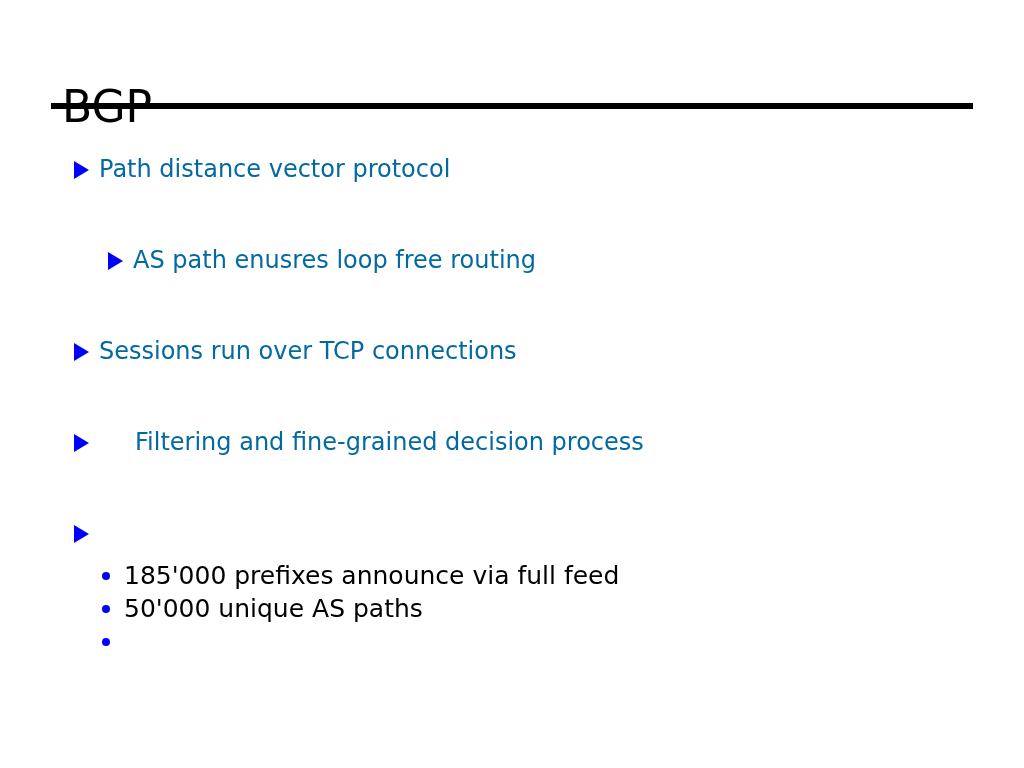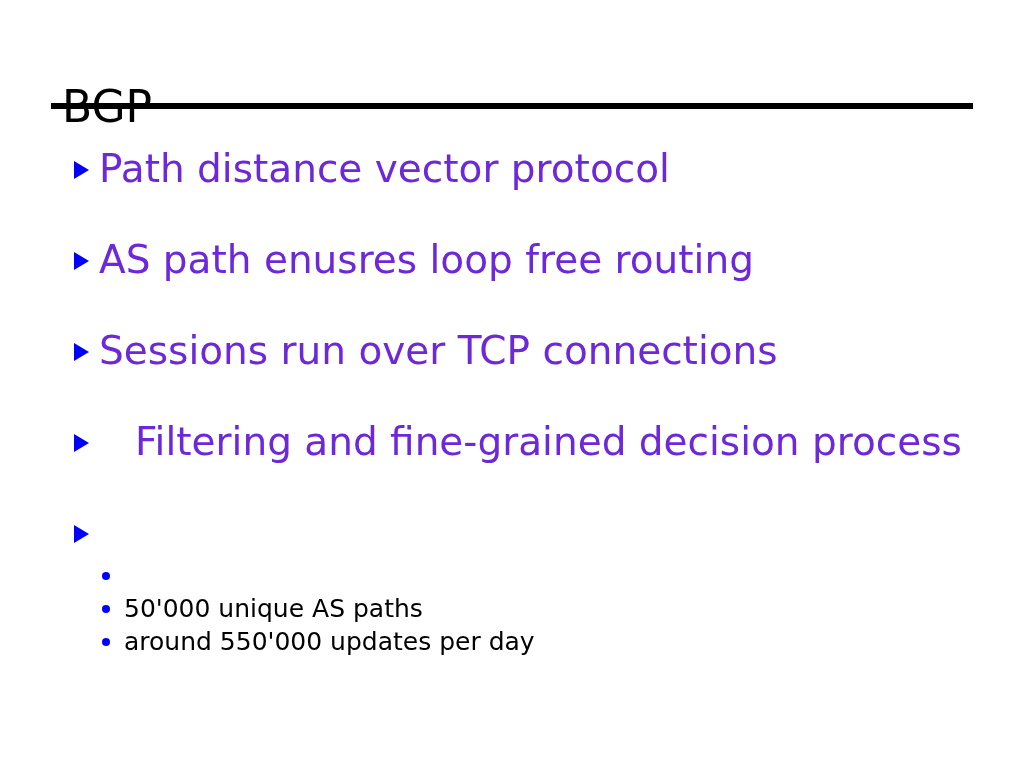--- a/index.html
+++ b/index.html
@@ -61,23 +61,23 @@
     width: 0;
     height: 0;
     border-top: 9px solid transparent;
     border-bottom: 9px solid transparent;
     border-left: 15px solid #0000ff;
     margin-top: 11px;
     margin-right: 10px;
     flex: 0 0 auto;
   }
   .bullet-text {
-    font-size: 39px;
+    font-size: 24px;
     line-height: 38px;
-    color: #6d28d9;
+    color: #0369a1;
   }
 
   
   .sub-list {
     position: absolute;
     left: 102px;
     top: 561px;
   }
   .sub-row {
     display: flex;
@@ -109,21 +109,21 @@
 
   <div class="title-rule"></div>
 
   <div class="body-list">
 
     <div class="bullet-row" style="top:150px;">
       <span class="tri-marker"></span>
       <span class="bullet-text">Path distance vector protocol</span>
     </div>
 
-    <div class="bullet-row" style="top:241px;">
+    <div class="bullet-row" style="top:241px;margin-left:34px;">
       <span class="tri-marker"></span>
       <span class="bullet-text">AS path enusres loop free routing</span>
     </div>
 
     <div class="bullet-row" style="top:332px;">
       <span class="tri-marker"></span>
       <span class="bullet-text">Sessions run over TCP connections</span>
     </div>
 
     <div class="bullet-row" style="top:423px;gap:36px;">
@@ -134,27 +134,27 @@
     <div class="bullet-row" style="top:514px;">
       <span class="tri-marker"></span>
     </div>
 
   </div>
 
   <div class="sub-list">
 
     <div class="sub-row">
       <span class="dot-marker"></span>
+      <span class="sub-text">185'000 prefixes announce via full feed</span>
     </div>
 
     <div class="sub-row">
       <span class="dot-marker"></span>
       <span class="sub-text">50'000 unique AS paths</span>
     </div>
 
     <div class="sub-row">
       <span class="dot-marker"></span>
-      <span class="sub-text">around 550'000 updates per day</span>
     </div>
 
   </div>
 
 </div>
 
 </body></html>

